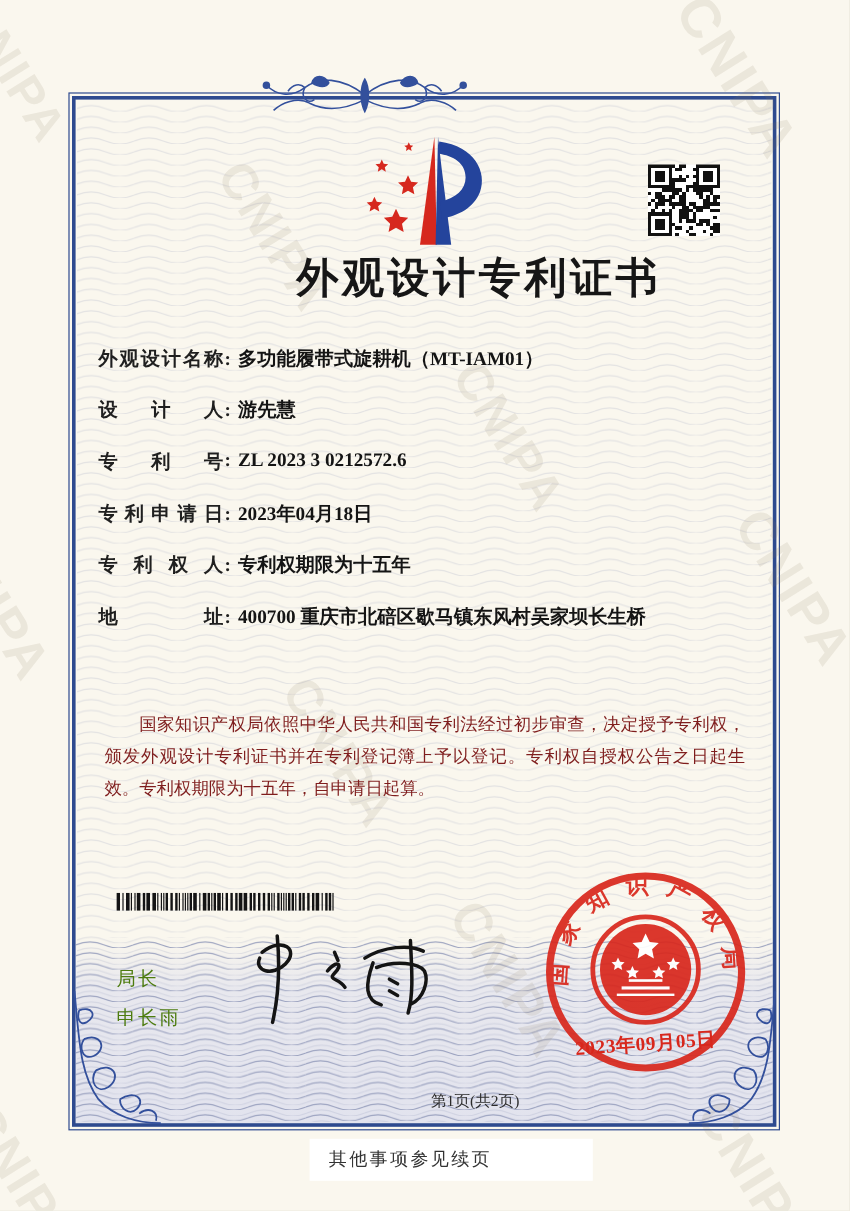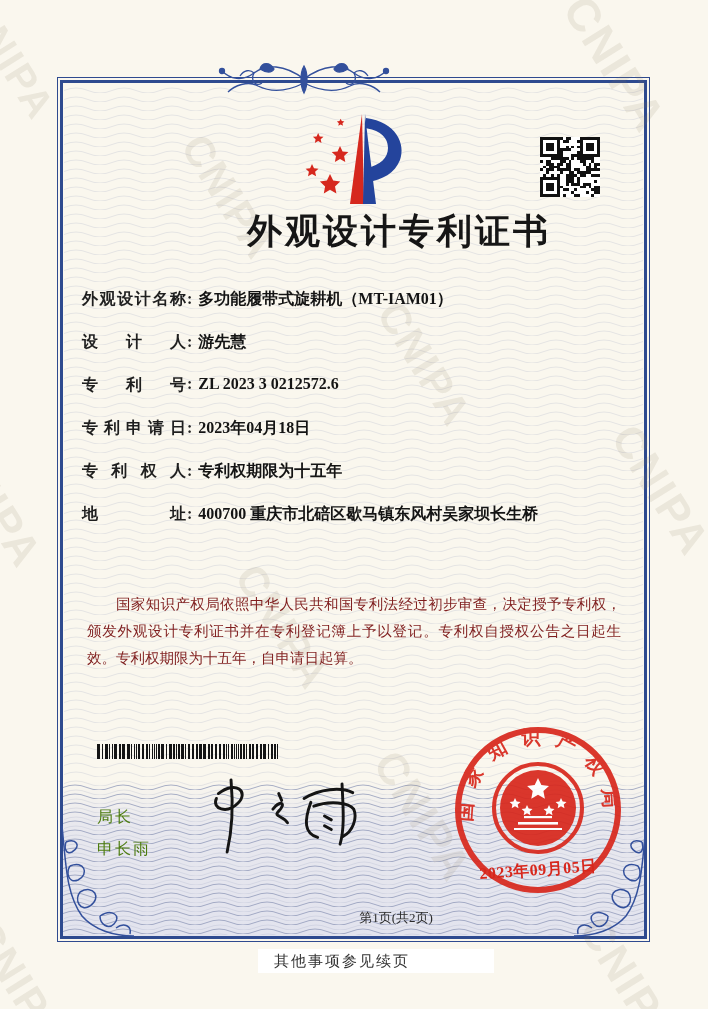--- a/index.html
+++ b/index.html
@@ -61,21 +61,21 @@
     font-family:"Liberation Sans","DejaVu Sans",sans-serif;font-size:16px;color:#4d7c0f;letter-spacing:2px;line-height:32px;}
   .signature{position:absolute;left:195px;top:770px;width:185px;height:90px;z-index:2;}
   .seal{position:absolute;left:452px;top:726px;width:172px;height:172px;z-index:3;}
   .seal-date{
     position:absolute;left:0;top:134px;width:172px;text-align:center;z-index:4;
     color:#d8271c;font-weight:bold;font-size:16px;letter-spacing:0.5px;transform:rotate(-4deg);
   }
   .page-indicator{position:absolute;left:57px;top:909px;width:678px;text-align:center;z-index:2;font-size:13px;color:#2b2b2b;}
   
   .footer-strip{
-    position:absolute;left:258px;top:949px;width:236px;height:24px;z-index:2;
+    position:absolute;left:258px;top:949px;width:236px;height:35px;z-index:2;
     background:#ffffff;display:flex;align-items:center;padding-left:16px;box-sizing:border-box;
   }
   .footer-strip span{font-size:15px;letter-spacing:2px;color:#333;}
 </style>
 </head>
 <body>
 
 <div class="page">
 
   <span class="wm" style="left:-6px;top:-8px;font-size:40px">CNIPA</span>

